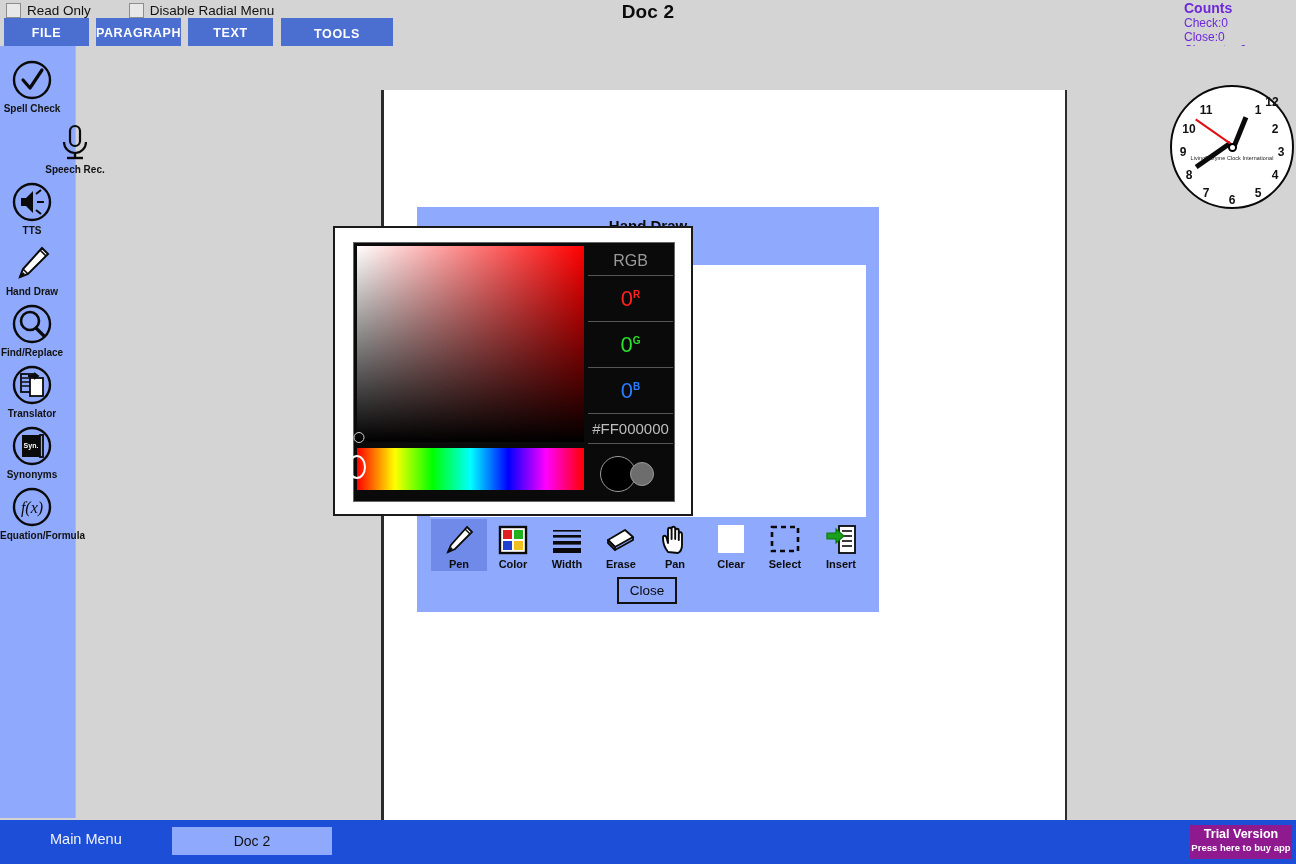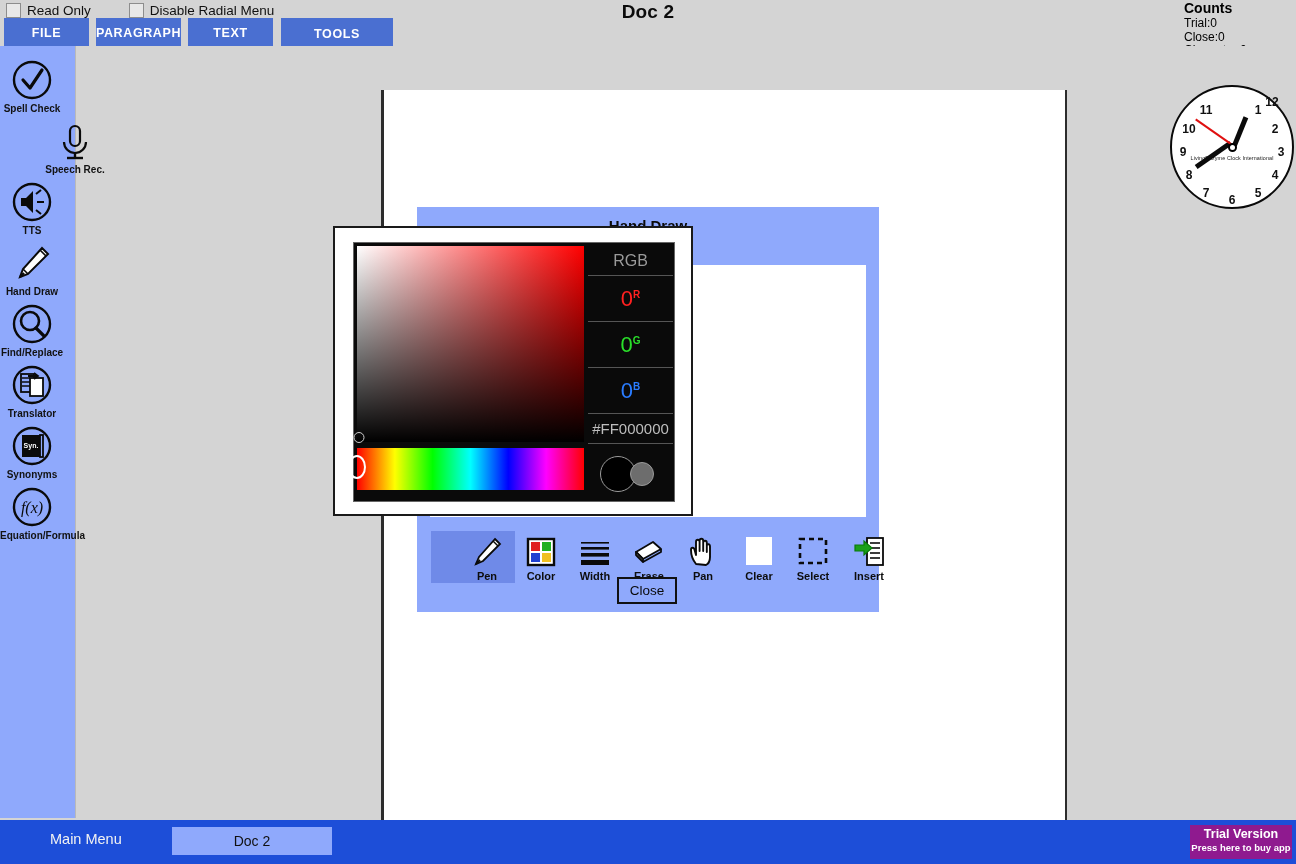--- a/index.html
+++ b/index.html
@@ -50,21 +50,21 @@
     font-size: 19px;
     font-weight: bold;
     color: #0b0b0b;
     line-height: 24px;
     letter-spacing: 0.2px;
   }
   .counts {
     position: absolute;
     left: 1184px; top: 0px;
     font-size: 12px;
-    color: #000000;
+    color: #6d28d9;
     line-height: 13.5px;
   }
   .counts .ctitle {
     font-weight: bold;
     font-size: 14px;
     line-height: 17px;
   }
 
   
   .menutabs {
@@ -163,25 +163,24 @@
     width: 436px; height: 252px;
     background: #ffffff;
   }
   .hd-tools {
     position: absolute;
     left: 14px; top: 312px;
     width: 436px; height: 58px;
   }
   .hd-tool {
     position: absolute;
-    top: 12px;
+    top: 0;
     width: 56px;
     text-align: center;
     cursor: pointer;
-    padding-left: 28px;
   }
   .hd-tool.sel {
     background: #6f8ae8;
   }
   .hd-tool .tico {
     width: 36px; height: 36px;
     margin: 3px auto 0 auto;
     display: block;
   }
   .hd-tool .tlabel {
@@ -399,21 +398,21 @@
       <span>Read Only</span>
       <span class="gap"></span>
       <span class="chkbox"></span>
       <span>Disable Radial Menu</span>
     </div>
 
     <div class="doc-title">Doc 2</div>
 
     <div class="counts">
       <div class="ctitle">Counts</div>
-      <div>Trial:0</div>
+      <div>Check:0</div>
       <div>Close:0</div>
       <div>Character:0</div>
     </div>
 
     <div class="menutabs">
       <div class="mtab t0">FILE</div>
       <div class="mtab t1">PARAGRAPH</div>
       <div class="mtab t2">TEXT</div>
       <div class="mtab t3">TOOLS</div>
     </div>

